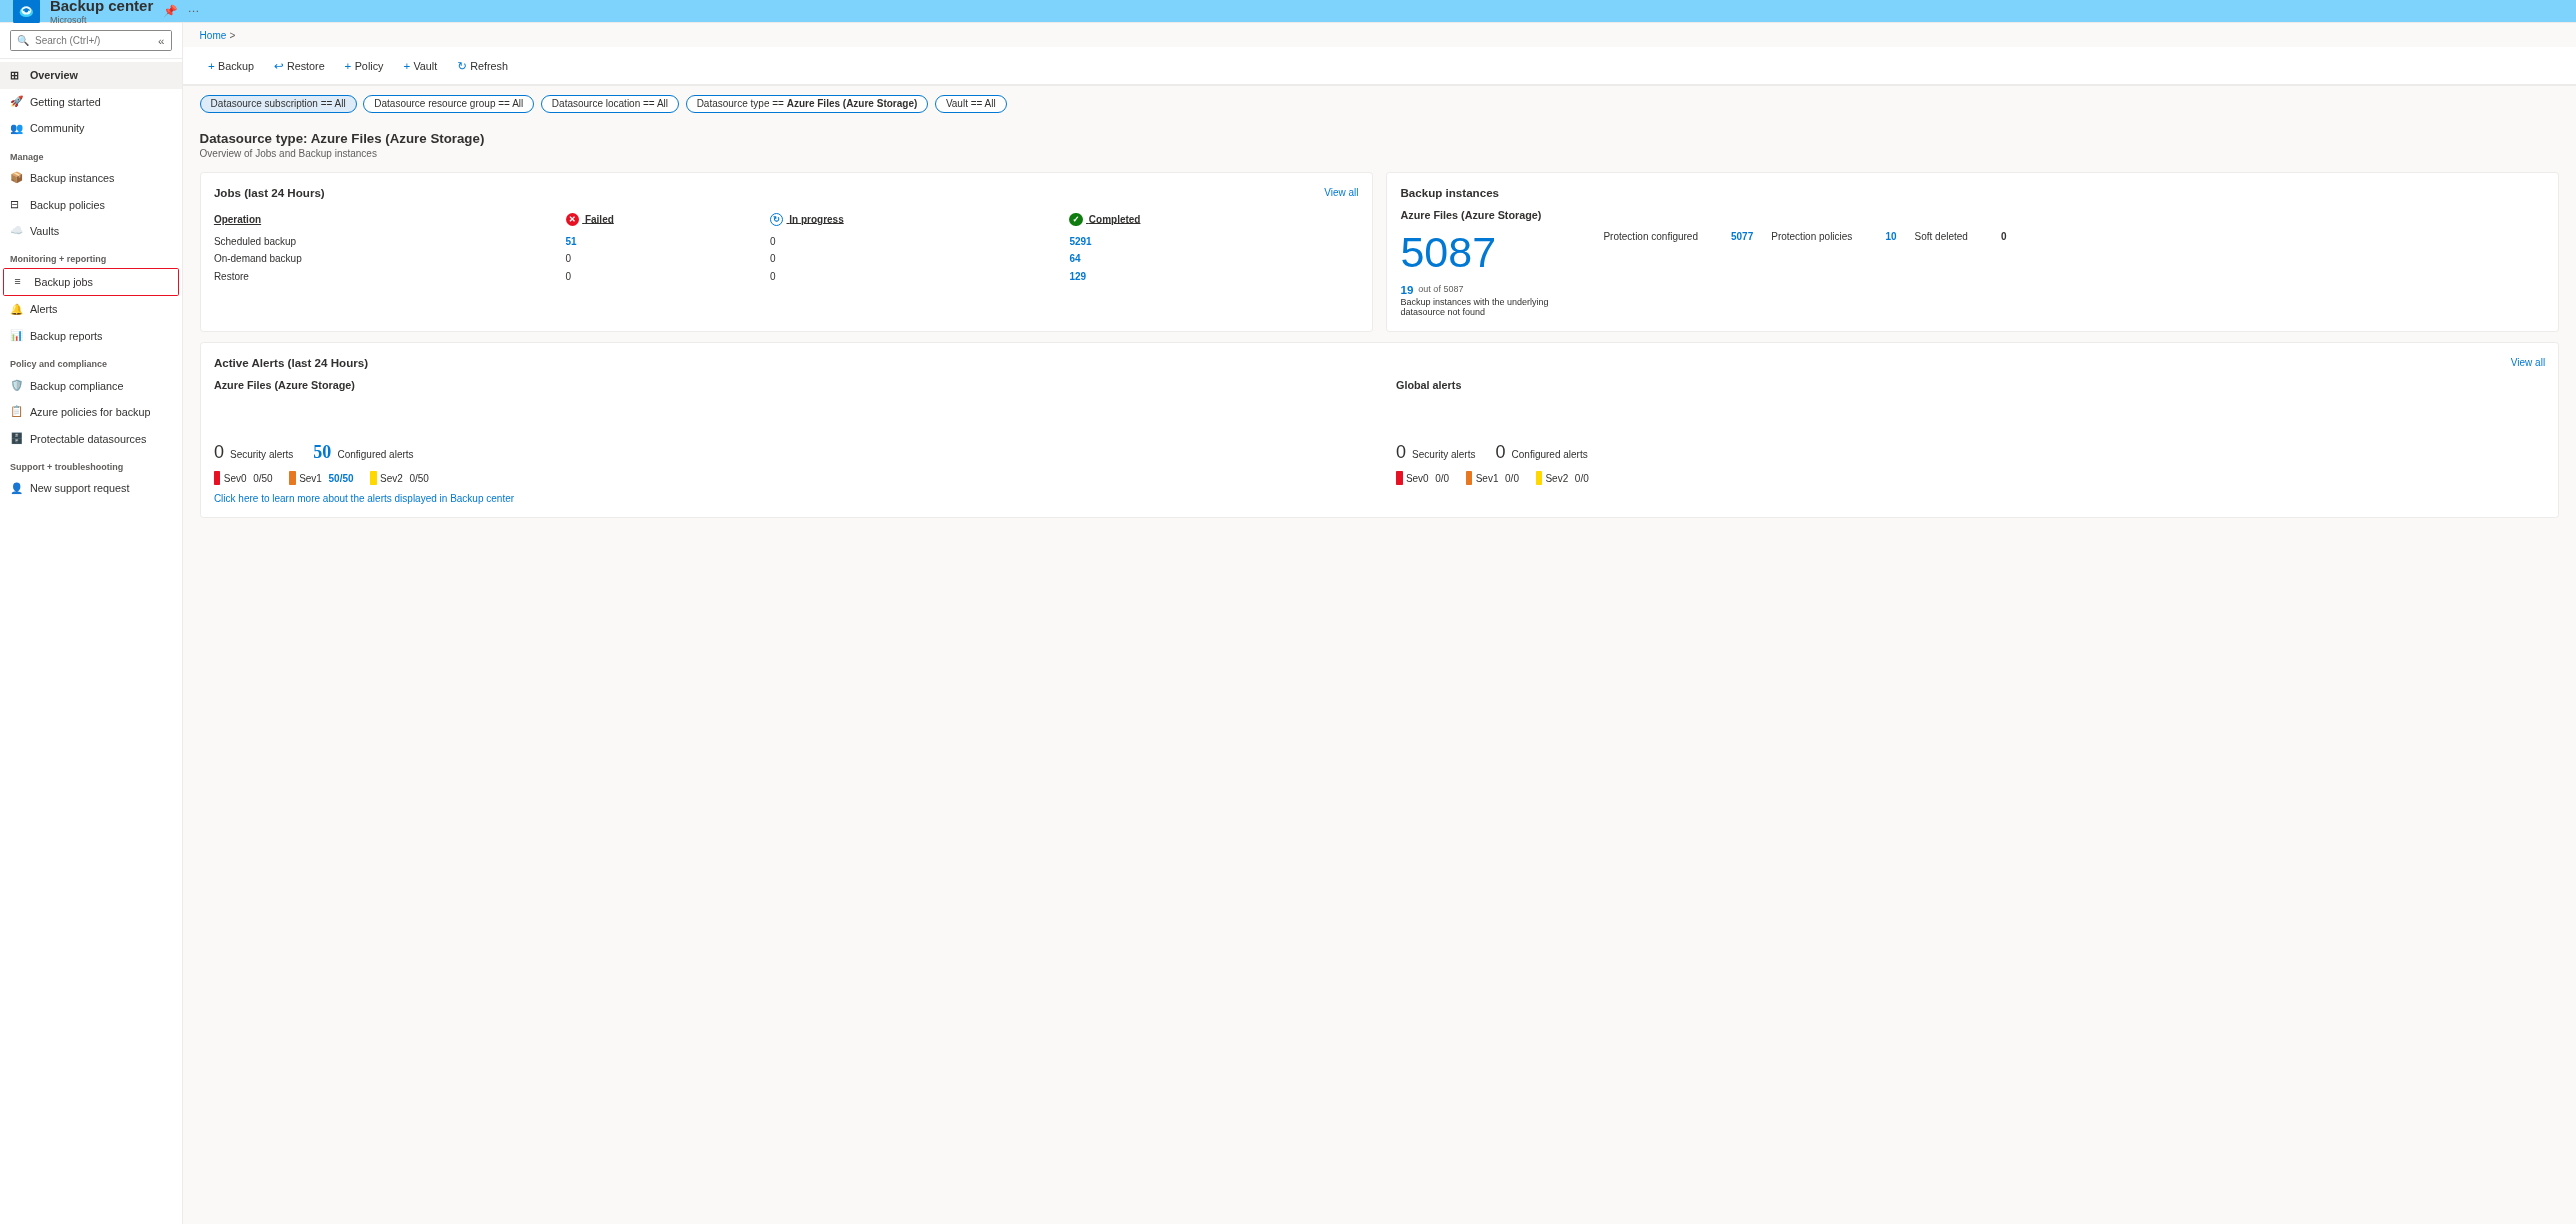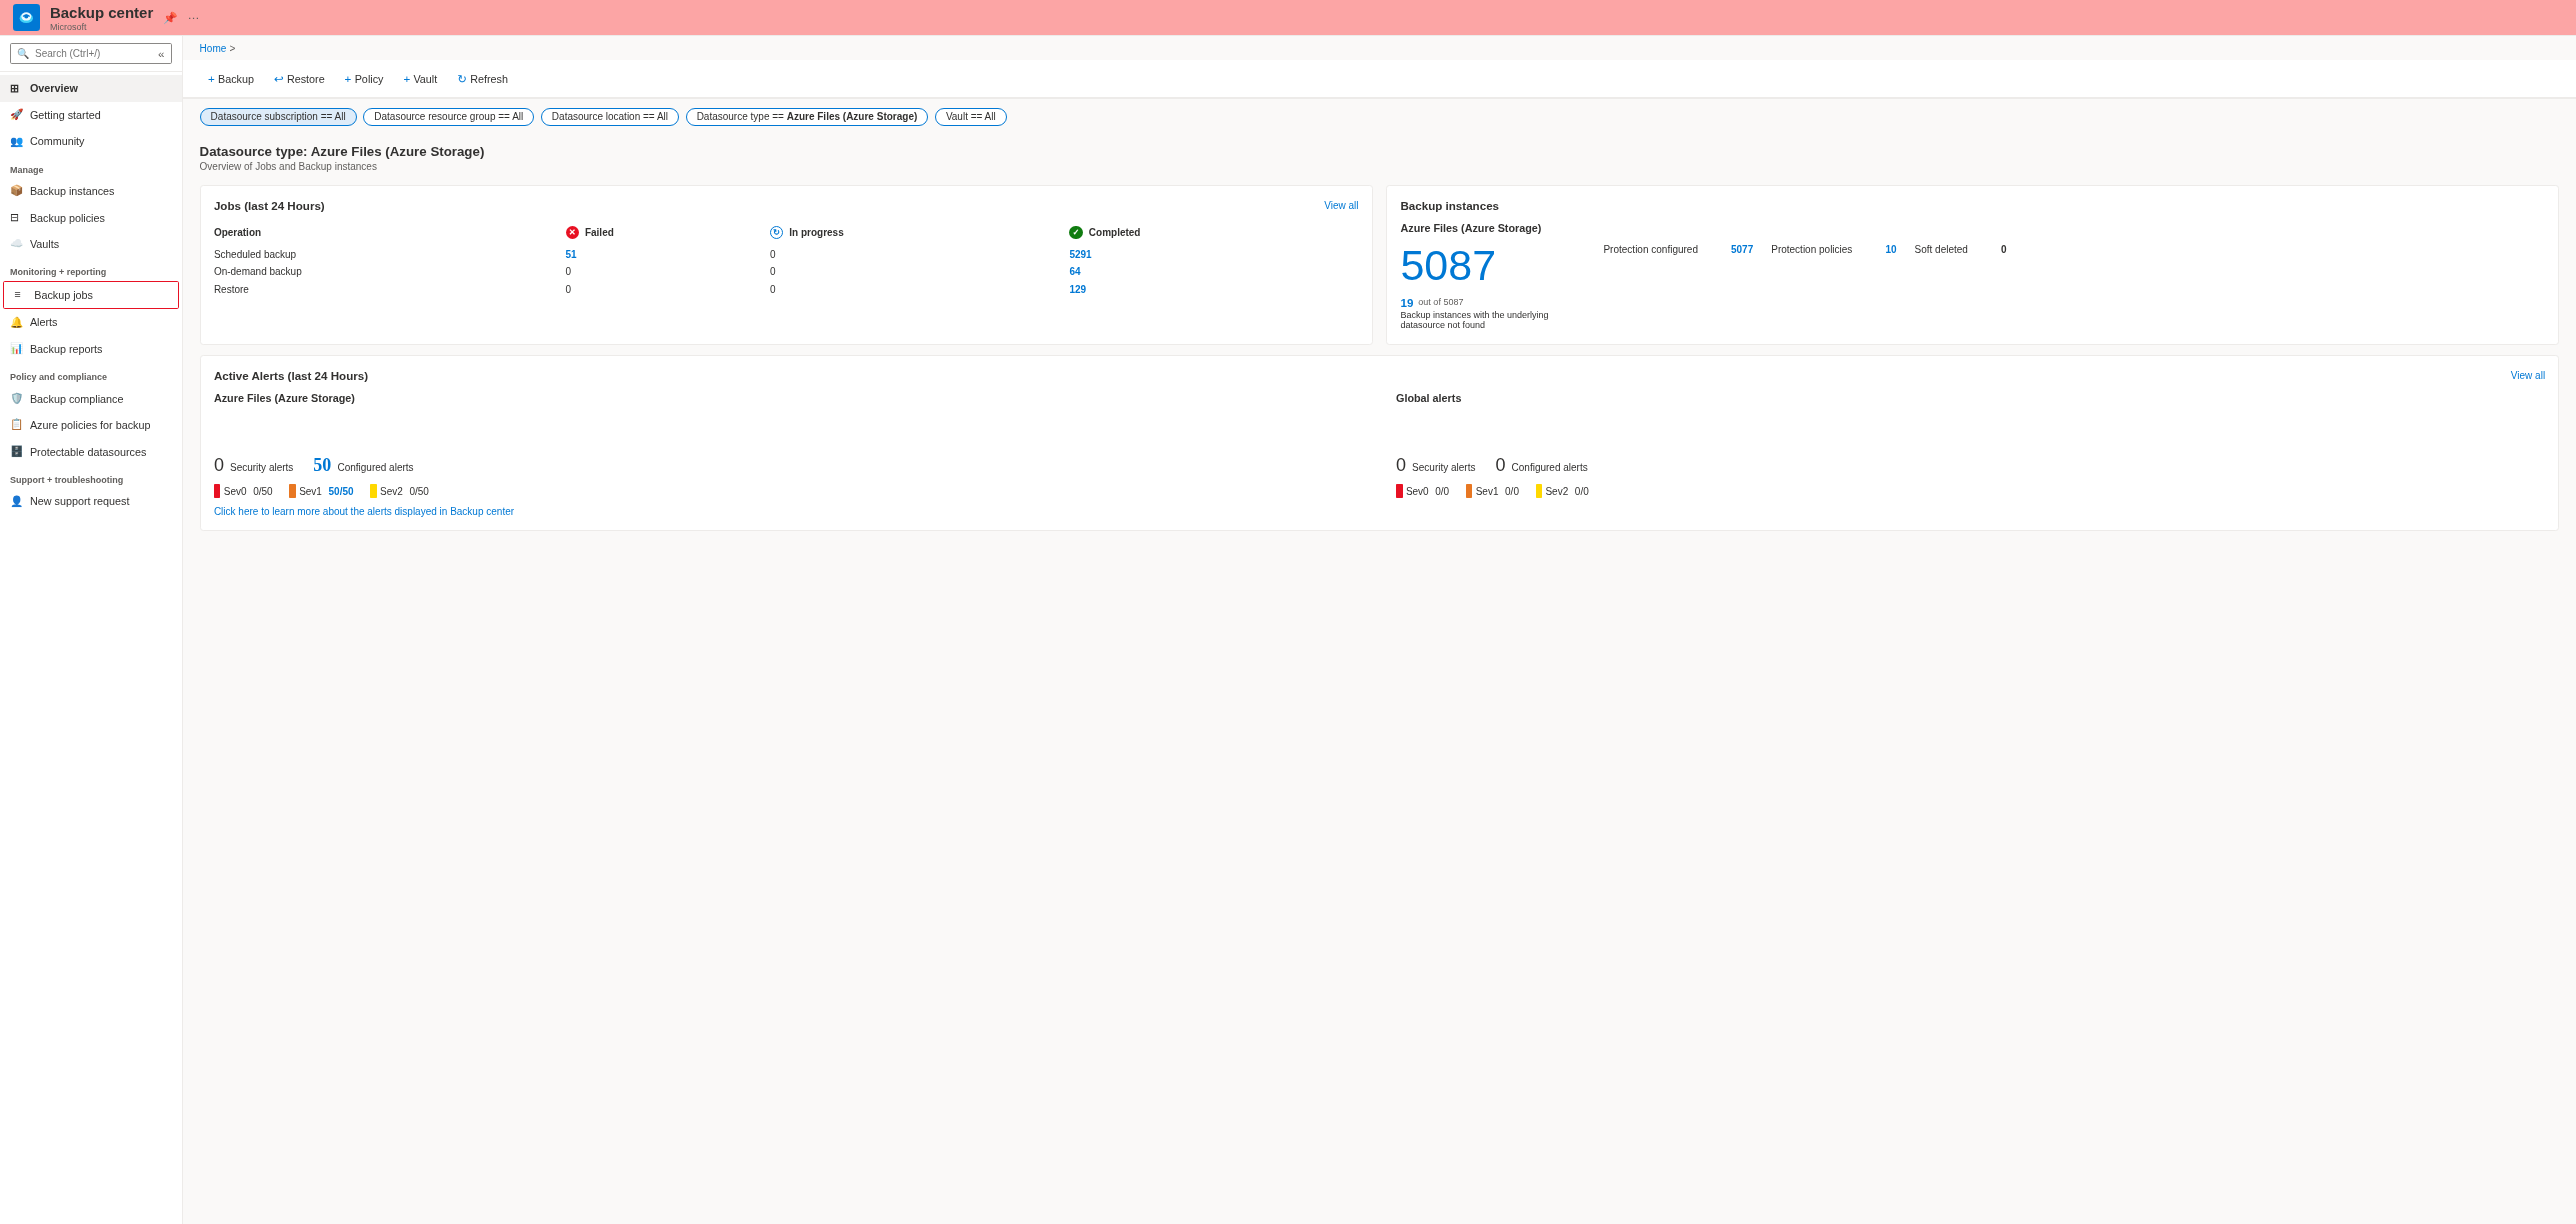--- a/index.html
+++ b/index.html
@@ -1,19 +1,19 @@
 <!DOCTYPE html>
 <html style="font-size:13.3px"><head>
   <meta charset="utf-8">
   <style>
     * { box-sizing: border-box; margin: 0; padding: 0; }
     body { font-family: 'Segoe UI', Arial, sans-serif; font-size: 10.8px; color: #323130; background: #f3f2f1; display: flex; flex-direction: column; height: 100vh; overflow: hidden; }
 
     
-    .top-bar { background: #fca5a5; border-bottom: 0.8px solid #edebe9; padding: 0 13.3px; display: flex; align-items: center; height: 36px; gap: 10px; flex-shrink: 0; }
+    .top-bar { background: #7dd3fc; border-bottom: 0.8px solid #edebe9; padding: 0 13.3px; display: flex; align-items: center; height: 23px; gap: 10px; flex-shrink: 0; }
     .app-icon { width: 26.6px; height: 26.6px; background: #0078d4; border-radius: 3.3px; display: flex; align-items: center; justify-content: center; }
     .app-icon svg { width: 16.6px; height: 16.6px; }
     .app-title-block { display: flex; flex-direction: column; }
     .app-title { font-size: 15px; font-weight: 600; color: #323130; line-height: 1.2; }
     .app-subtitle { font-size: 9px; color: #605e5c; }
     .pin-icon, .more-icon { color: #605e5c; cursor: pointer; font-size: 11.6px; }
 
     
     .layout { display: flex; flex: 1; overflow: hidden; }
 
@@ -51,21 +51,21 @@
 
     
     .cards-row { display: flex; gap: 13.3px; padding: 10px 16.6px; }
     .card { background: #fff; border: 0.8px solid #edebe9; border-radius: 3.3px; padding: 13.3px; flex: 1; }
     .card-title { font-size: 11.6px; font-weight: 600; color: #323130; }
     .card-view-all { font-size: 10px; color: #0078d4; cursor: pointer; text-decoration: none; }
     .card-header { display: flex; align-items: center; justify-content: space-between; margin-bottom: 10px; }
 
     
     .jobs-table { width: 100%; border-collapse: collapse; }
-    .jobs-table th { text-align: left; font-weight: 600; font-size: 10px; padding: 3.3px 6.6px 6.6px 0; color: #323130; }
+    .jobs-table th { text-align: left; font-weight: 600; font-size: 10px; padding: 3.3px 6.6px 6.6px 0; color: #323130; text-decoration: underline; }
     .jobs-table td { padding: 3.3px 6.6px 3.3px 0; font-size: 10px; vertical-align: middle; }
     .val-link { color: #0078d4; cursor: pointer; font-weight: 600; }
     .val-zero { color: #323130; }
 
     
     .icon-failed { display: inline-flex; align-items: center; justify-content: center; width: 13.3px; height: 13.3px; background: #e81123; border-radius: 50%; color: #fff; font-size: 8.3px; font-weight: 700; margin-right: 3.3px; }
     .icon-inprog { display: inline-flex; align-items: center; justify-content: center; width: 13.3px; height: 13.3px; border: 1.7px solid #0078d4; border-radius: 50%; color: #0078d4; font-size: 8.3px; font-weight: 700; margin-right: 3.3px; }
     .icon-completed { display: inline-flex; align-items: center; justify-content: center; width: 13.3px; height: 13.3px; background: #107c10; border-radius: 50%; color: #fff; font-size: 8.3px; margin-right: 3.3px; }
 
     

